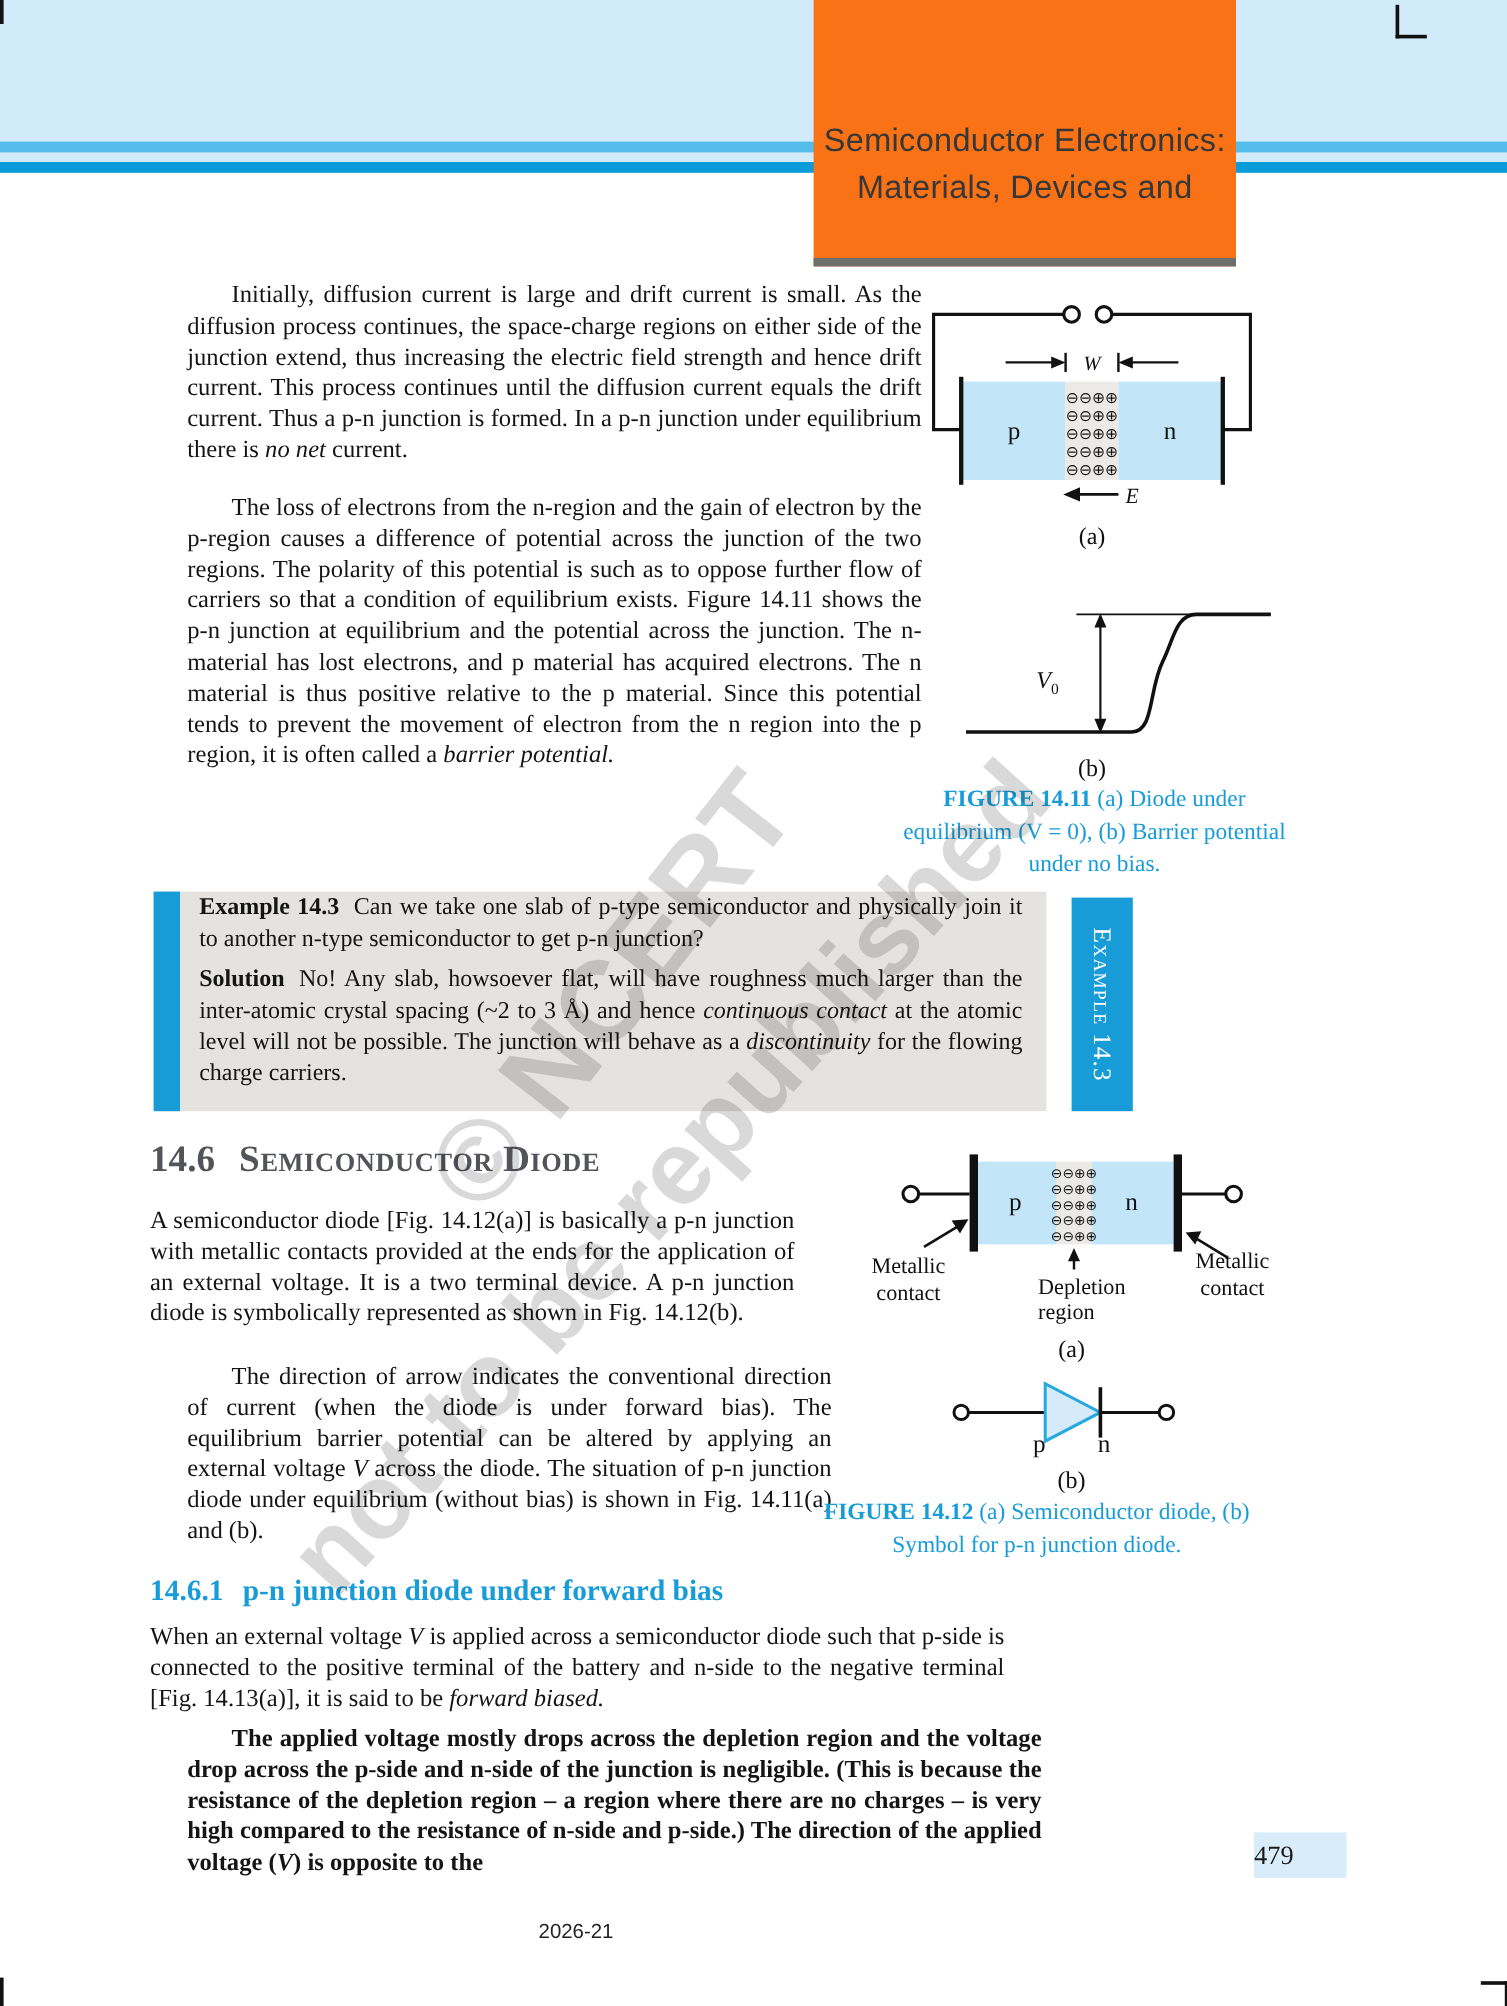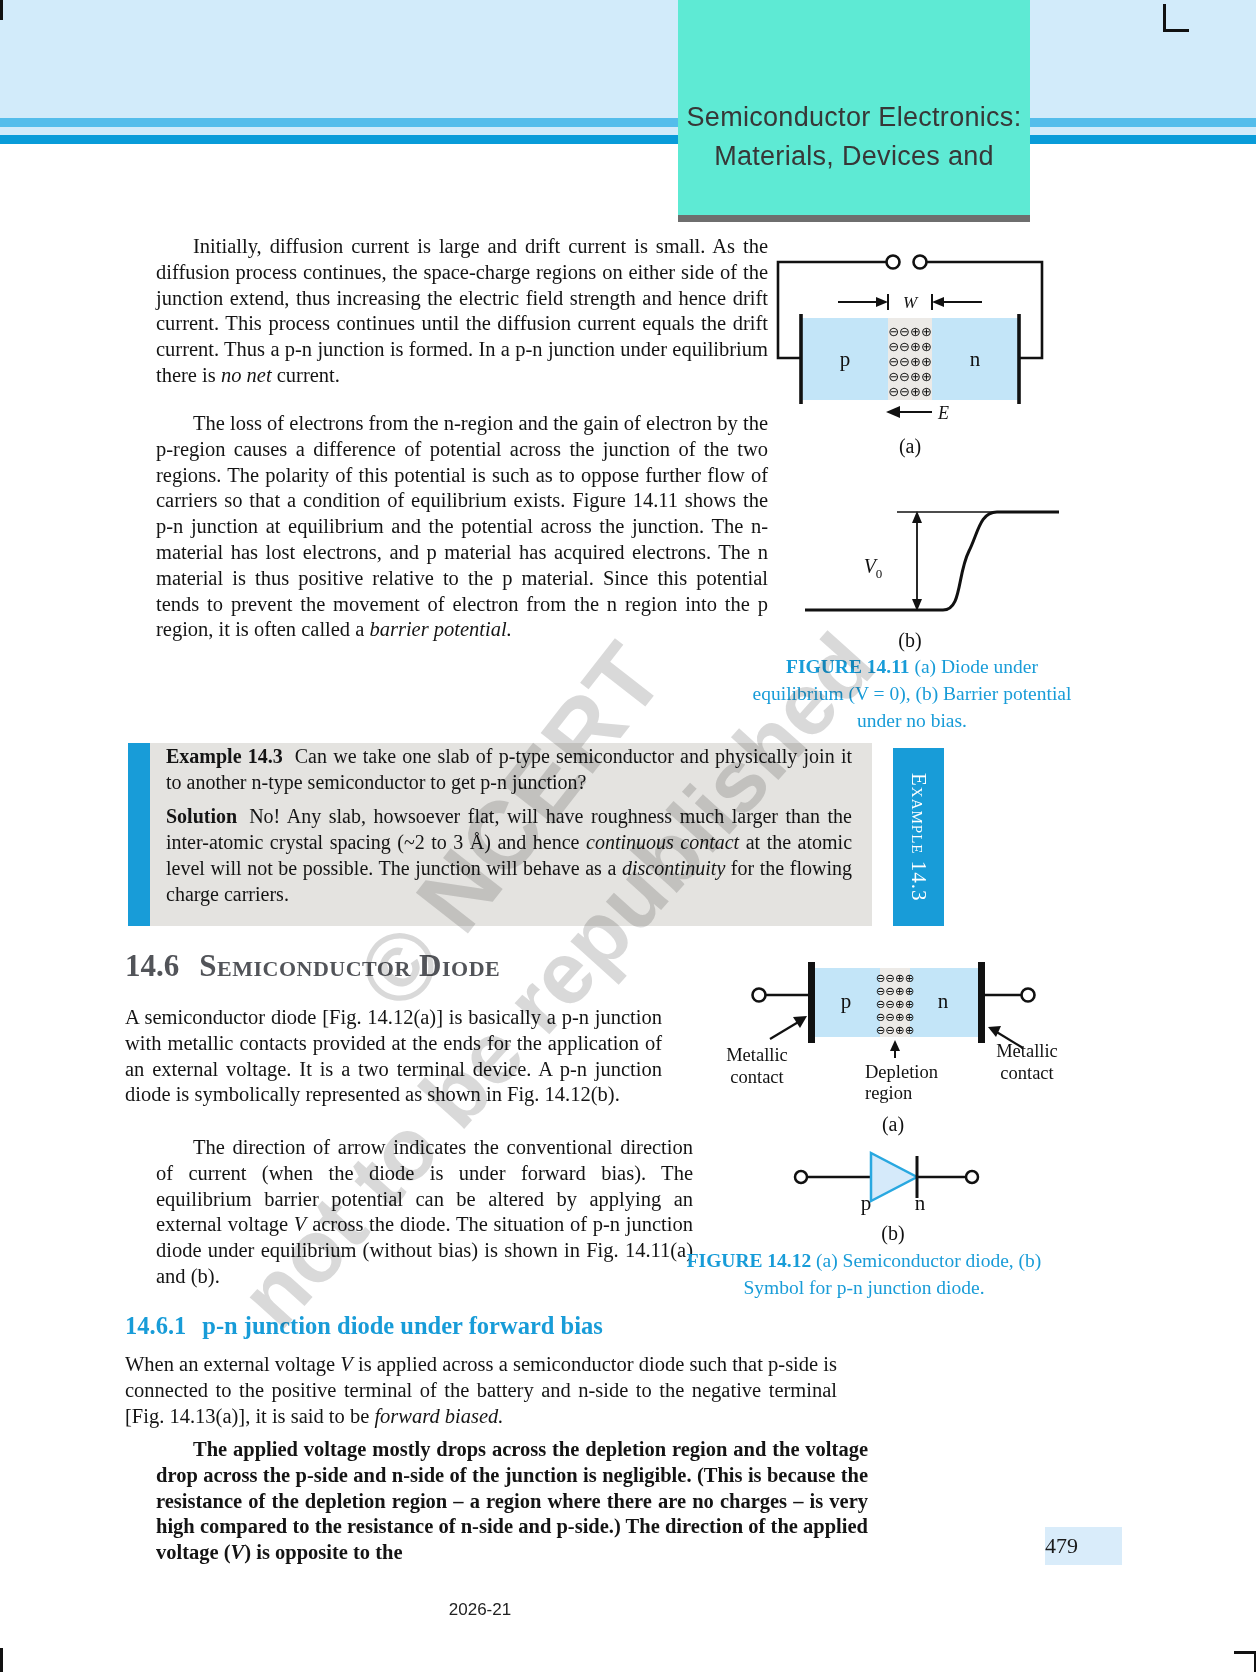--- a/index.html
+++ b/index.html
@@ -3,21 +3,21 @@
 <meta charset="utf-8">
 <style>
   html,body{margin:0;padding:0;background:#ffffff;}
   .page{position:relative;width:1256px;height:1672px;background:#ffffff;overflow:hidden;
         font-family:"Liberation Serif",serif;color:#141414;}
   
   .band{position:absolute;left:0;top:0;width:1256px;height:135px;background:#d2ebfa;}
   .stripe1{position:absolute;left:0;top:118px;width:1256px;height:9px;background:#54bdeb;}
   .stripe2{position:absolute;left:0;top:135px;width:1256px;height:9px;background:#099cd9;}
   
-  .header-box{position:absolute;left:678px;top:0;width:352px;height:215px;background:#5eead4;
+  .header-box{position:absolute;left:678px;top:0;width:352px;height:215px;background:#f97316;
       border-bottom:7px solid #6e6e6e;z-index:4;text-align:center;
       font-family:"Liberation Sans",sans-serif;color:#373737;}
   .header-box .titles{position:absolute;left:0;right:0;top:98px;}
   .header-box .tline{font-size:27px;line-height:38.5px;letter-spacing:0.3px;}
   
   .mark{position:absolute;z-index:6;}
   .mark-tl{left:0;top:0;width:3px;height:20px;background:#111;}
   .mark-tr{left:1163px;top:4px;width:23px;height:25px;border-left:3px solid #111;border-bottom:3px solid #111;}
   .mark-bl{left:0;top:1648px;width:3px;height:24px;background:#111;}
   .mark-br{left:1234px;top:1651px;width:20px;height:20px;border-top:3px solid #111;border-right:3px solid #111;}

